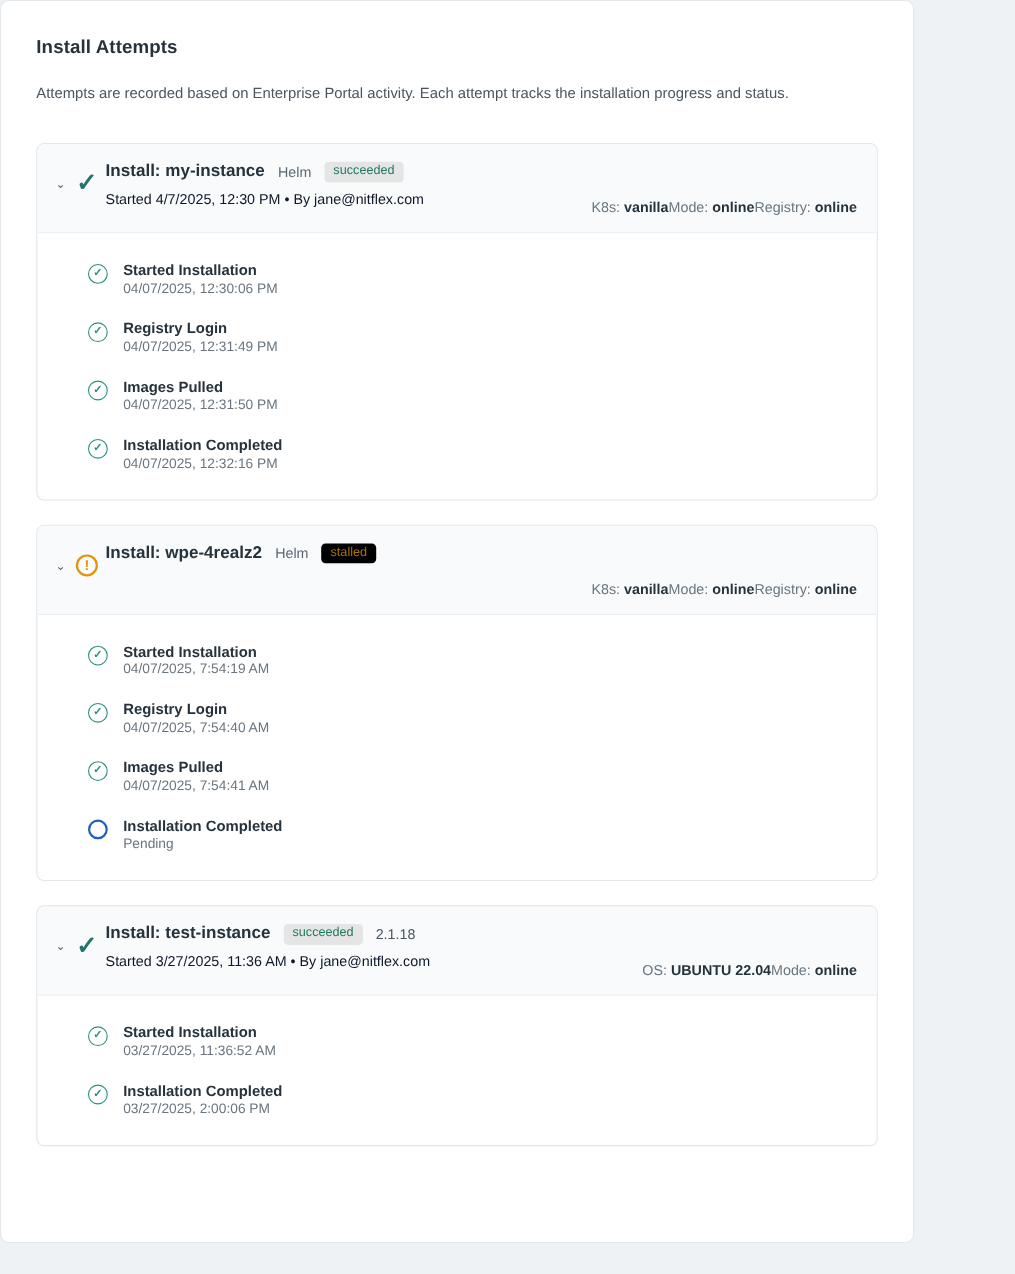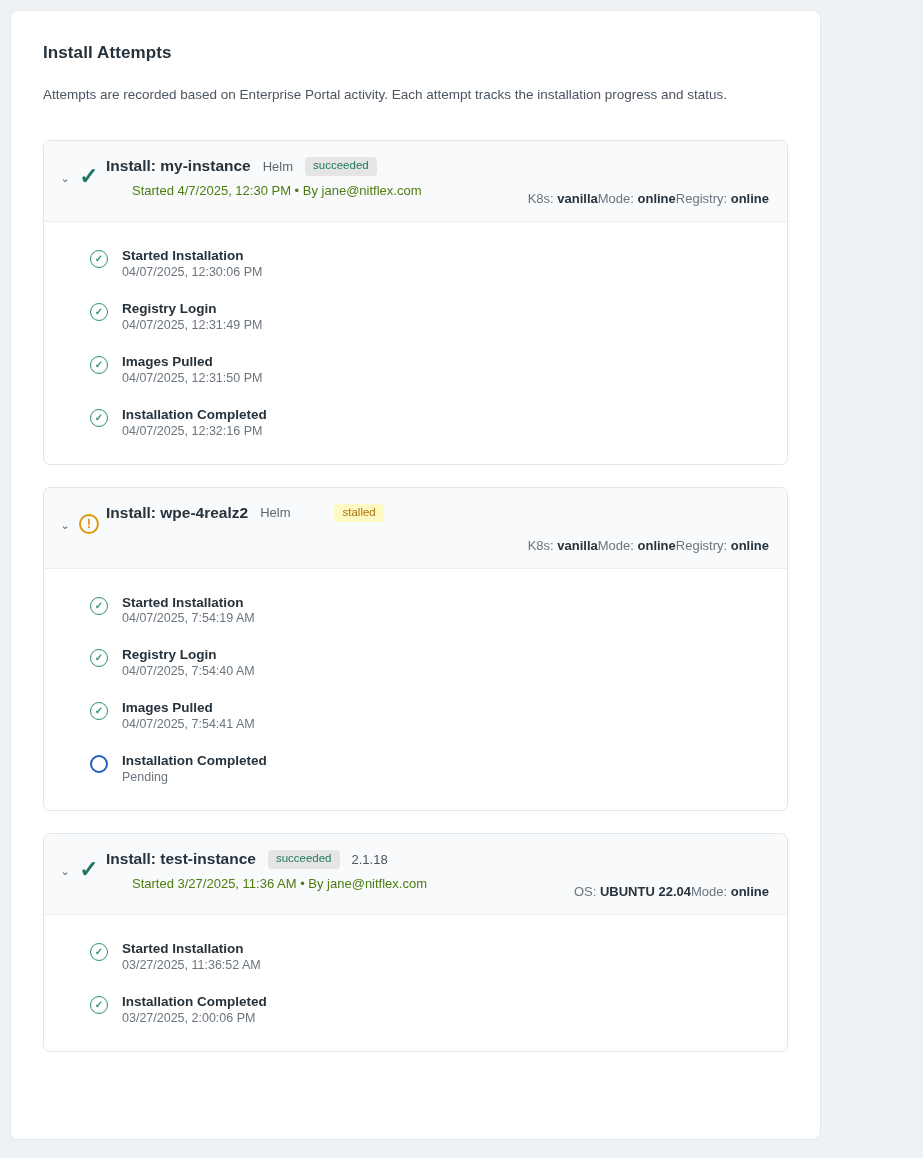--- a/index.html
+++ b/index.html
@@ -12,21 +12,20 @@
   }
   body {
     width: 923px;
     height: 1158px;
     overflow: hidden;
   }
 
   .page {
     width: 831px;
     min-height: 1158px;
-    padding: 10px;
   }
 
   .panel {
     background: #ffffff;
     border: 1px solid #e3e8ec;
     border-radius: 8px;
     padding: 22px 20px 26px 20px;
     min-height: 1130px;
   }
 
@@ -138,35 +137,33 @@
     font-size: 11.5px;
     padding: 2px 8px 3px 8px;
     border-radius: 4px;
     line-height: 1.2;
   }
   .badge-succeeded {
     background: #e5e5e5;
     color: #1f7a62;
   }
   .badge-stalled {
-    background: #fef9c3;
+    background: #000000;
     color: #a9700a;
-    margin-left: 32px;
   }
 
   .version {
     font-size: 13px;
     color: #4a5560;
   }
 
   .attempt-sub {
     margin-top: 7px;
     font-size: 13px;
-    color: #4d7c0f;
-    margin-left: 26px;
+    color: #0f172a;
   }
 
   .header-meta {
     flex: 0 0 auto;
     display: flex;
     align-items: flex-end;
     font-size: 13px;
     color: #6a757f;
     margin-top: 34px;
     padding-left: 16px;

